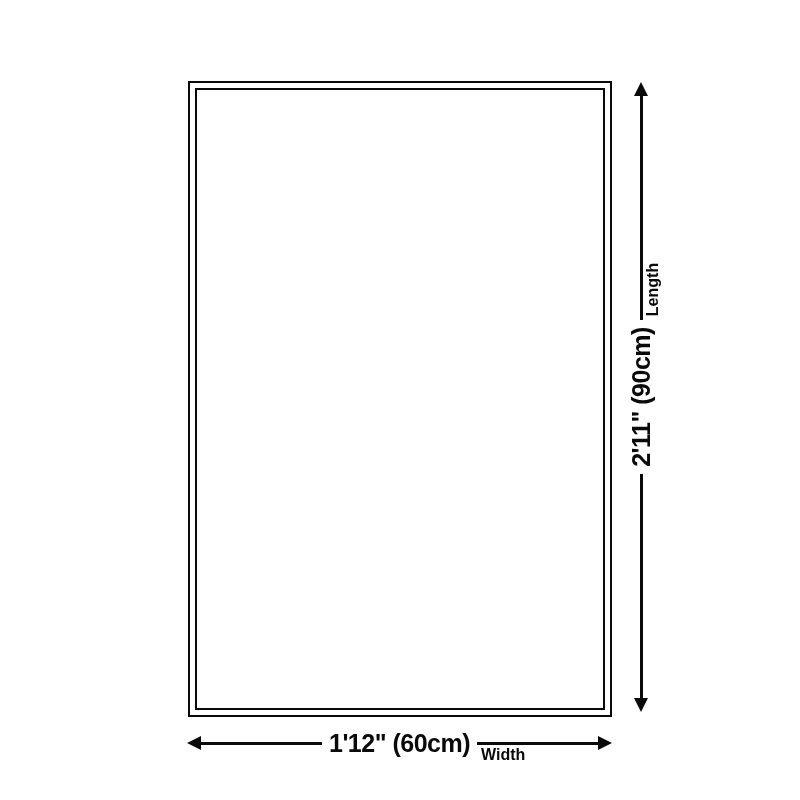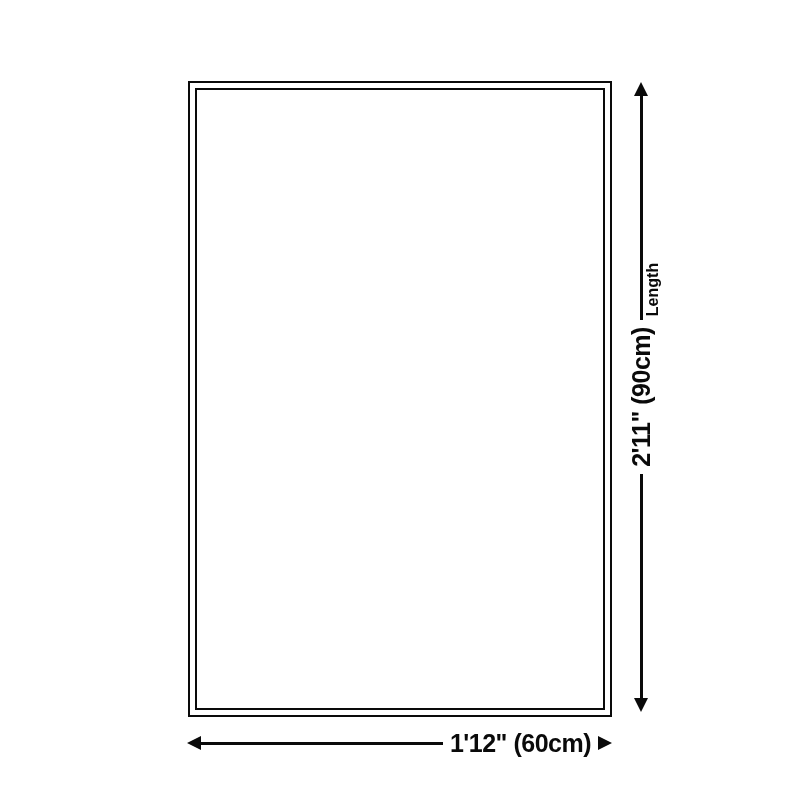--- a/index.html
+++ b/index.html
@@ -90,20 +90,24 @@
 <div class="canvas">
 
   <div class="product-box">
     <div class="product-box-inner"></div>
   </div>
 
   <div class="dim-annotation horizontal">
     <span class="arrowhead arrow-start"></span>
     <span class="dim-line"></span>
     <span class="dim-text">1'12" (60cm)</span>
+    <span class="line2-wrap">
+      <span class="dim-line"></span>
+      <span class="axis-label">Width</span>
+    </span>
     <span class="arrowhead arrow-end"></span>
   </div>
 
   <div class="dim-annotation vertical">
     <span class="arrowhead arrow-start"></span>
     <span class="dim-line"></span>
     <span class="dim-text">2'11" (90cm)</span>
     <span class="line2-wrap">
       <span class="dim-line"></span>
       <span class="axis-label">Length</span>

